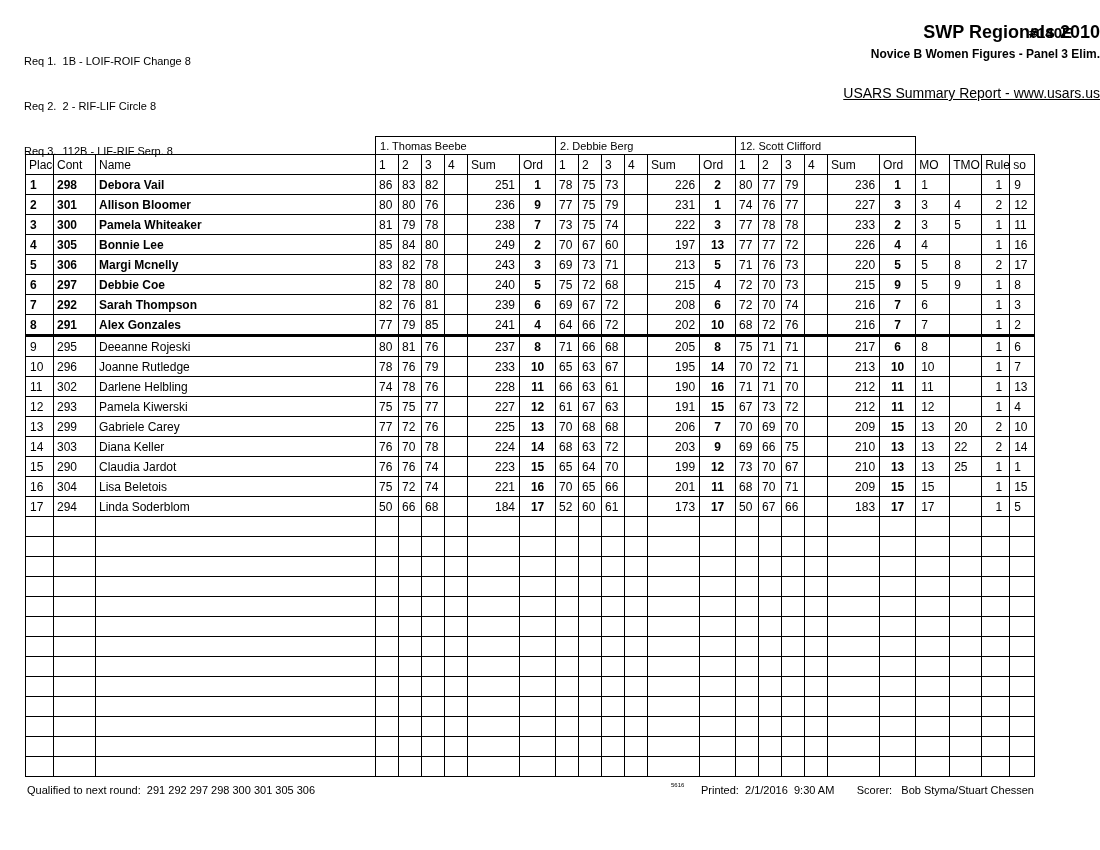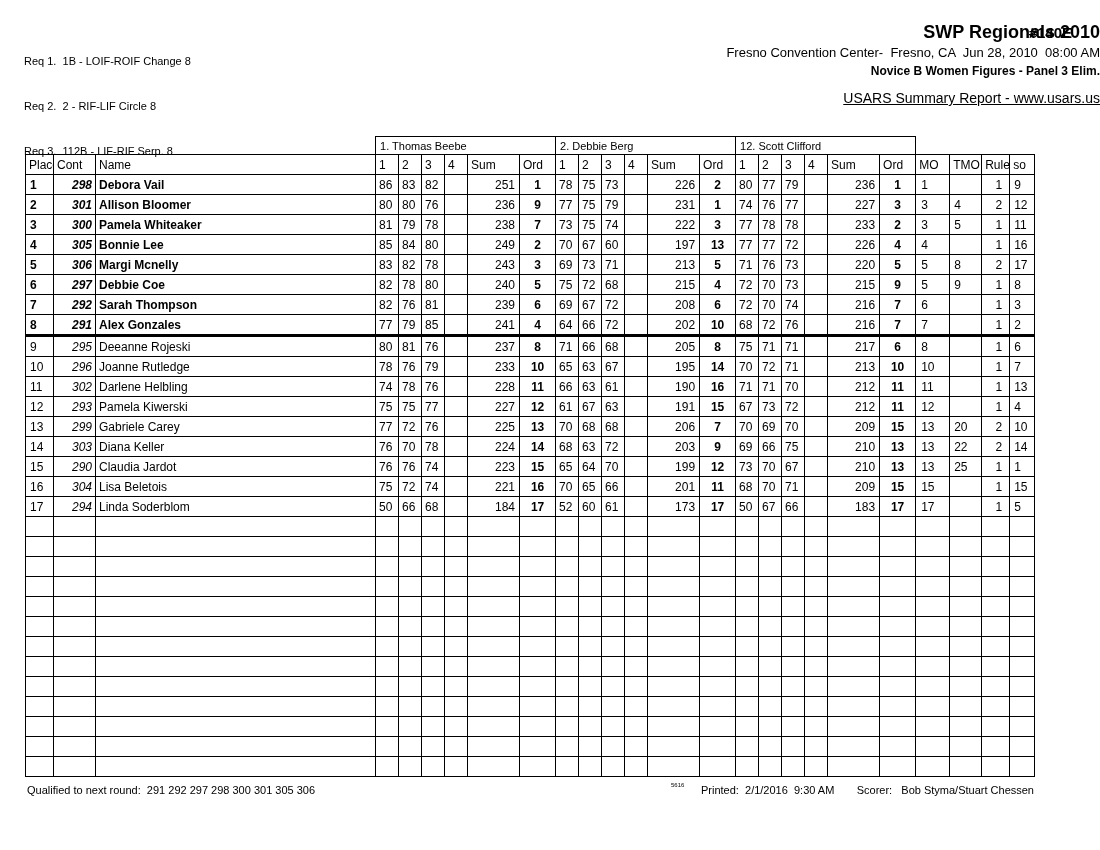--- a/index.html
+++ b/index.html
@@ -6,33 +6,33 @@
   body {
     width:1100px; height:850px; position:relative; overflow:hidden;
     font-family:"Liberation Sans", sans-serif; color:#000;
   }
   .req-block { position:absolute; top:24px; left:24px; font-size:11px; line-height:15px; white-space:pre; }
   .doc-number { position:absolute; top:24px; right:28px; font-size:15px; font-weight:bold; }
   .title-block { position:absolute; top:22px; left:0; width:100%; text-align:right; }
   .title-main { font-size:18px; font-weight:bold; white-space:pre; }
   .title-venue { font-size:13px; margin-top:2px; white-space:pre; }
   .title-event { font-size:12px; font-weight:bold; margin-top:4px; white-space:pre;margin-left:13px; }
-  .title-report { font-size:14px; margin-top:12px; text-decoration:underline; white-space:pre; }
+  .title-report { font-size:14px; margin-top:24px; text-decoration:underline; white-space:pre; }
 
   table.results { position:absolute; top:136px; left:25px; border-collapse:collapse; table-layout:fixed; width:1009px; }
   .results td, .results th {
     border:1px solid #000; height:19px; font-size:12px; padding:0 3px;
     white-space:nowrap; overflow:hidden;
   }
   .results th { font-weight:normal; text-align:left; }
   tr.judge-row td { height:17px; }
   td.judge-spacer { border:none; }
   td.judge-box { font-size:11px; padding-left:4px; }
   td.c-place { padding-left:4px; }
-  td.c-cont { text-align:right;font-style:italic; }
+  td.c-cont { text-align:left; }
   td.c-sum { text-align:right; padding-right:4px; }
   .c-ord { border-right:3px solid #000; }
   td.c-ord { text-align:center; font-weight:bold; }
   td.c-mo { padding-left:5px; }
   td.c-tmo { padding-left:4px; }
   td.c-rule { text-align:right; padding-right:7px; }
   td.c-so { padding-left:4px; }
   tr.qualified td.c-place, tr.qualified td.c-cont, tr.qualified td.c-name { font-weight:bold; }
   tr.cutoff td { border-bottom:3px solid #000; }
 
@@ -51,21 +51,20 @@
   <div class="req-block">
     <div>Req 1.  1B - LOIF-ROIF Change 8</div>
     <div>Req 2.  2 - RIF-LIF Circle 8</div>
     <div>Req 3.  112B - LIF-RIF Serp. 8</div>
   </div>
 
   <div class="doc-number">#140E</div>
 
   <div class="title-block">
     <div class="title-main">SWP Regionals 2010</div>
-    <div class="title-venue">Fresno Convention Center-  Fresno, CA  Jun 28, 2010  08:00 AM</div>
     <div class="title-event">Novice B Women Figures - Panel 3 Elim.</div>
     <div class="title-report">USARS Summary Report - www.usars.us</div>
   </div>
 
   <table class="results">
     <colgroup>
       <col style="width:28px">
         <col style="width:42px">
         <col style="width:280px">
       <col style="width:23px">

